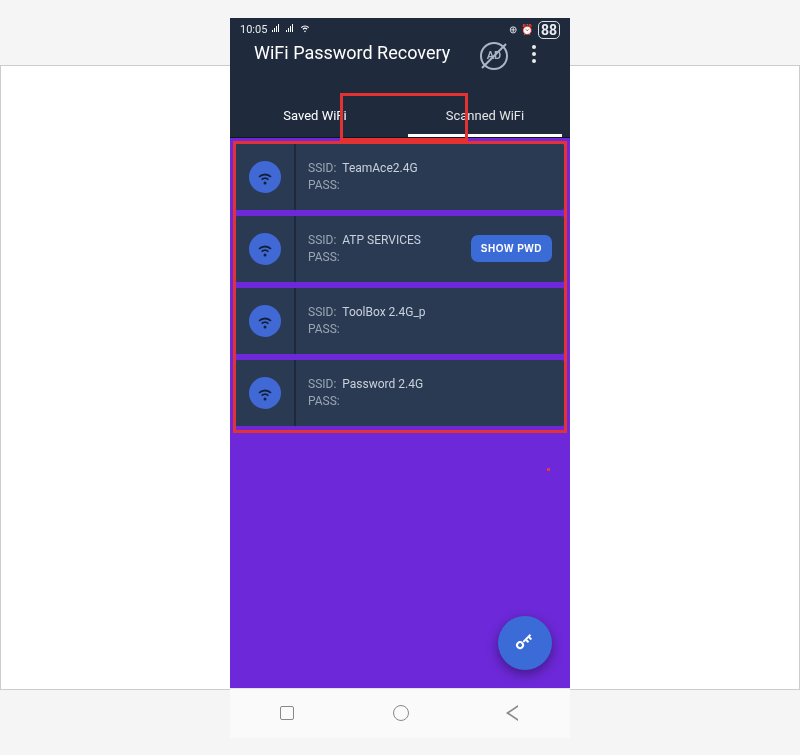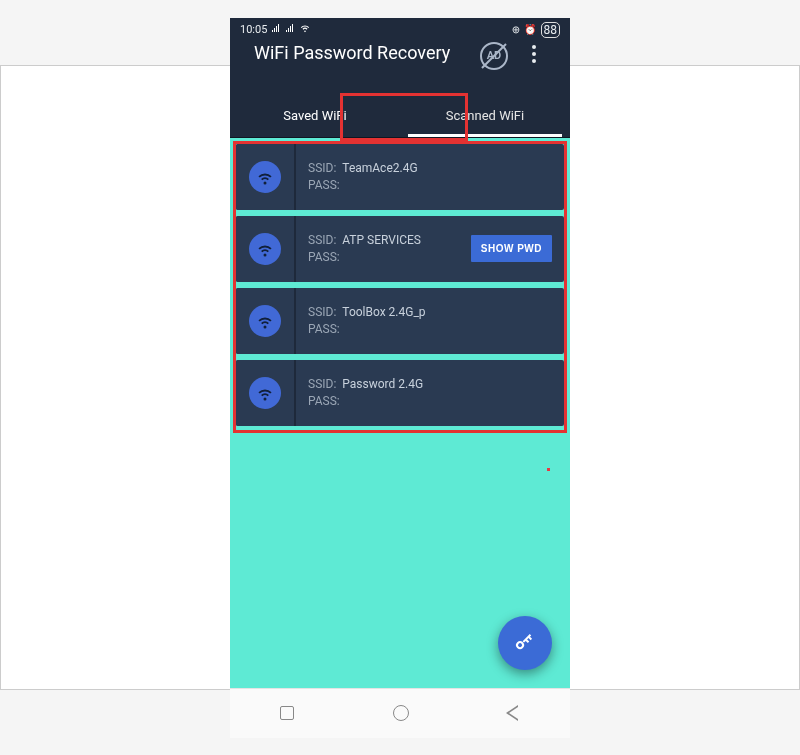--- a/index.html
+++ b/index.html
@@ -2,41 +2,41 @@
 <html><head>
   <meta charset="utf-8">
   <style>
     * { margin:0; padding:0; box-sizing:border-box; }
     body { background:#f5f5f5; width:800px; height:755px; display:flex; align-items:center; justify-content:center; font-family:-apple-system, Roboto, Arial, sans-serif; }
     .frame { width:800px; height:625px; background:#fff; border:1px solid #ccc; padding:12px 30px; display:flex; align-items:center; justify-content:center; }
     .phone { width:340px; height:720px; background:#1e293b; display:flex; flex-direction:column; position:relative; border-radius:0; overflow:hidden; }
     .statusbar { height:24px; background:#1f2a3c; display:flex; align-items:center; justify-content:space-between; padding:0 10px; color:#e8ecef; font-size:11px; }
     .status-left { display:flex; align-items:center; gap:4px; }
     .status-right { display:flex; align-items:center; gap:4px; }
-    .battery-box { border:1px solid #ddd; border-radius:5px; padding:0 2px; font-size:12px; }
+    .battery-box { border:1px solid #ddd; border-radius:5px; padding:0 2px; font-size:14px;font-weight:bold; }
     .appbar { height:52px; background:#1f2a3c; display:flex; align-items:flex-start; padding:0 24px; gap:8px; }
     .appbar .title { color:#fff; font-size:18px; font-weight:400; flex:1; }
     .ad-icon { width:28px; height:28px; border:2px solid #aab6c8; border-radius:50%; display:flex; align-items:center; justify-content:center; color:#aab6c8; font-size:11px; font-weight:600; position:relative; margin-right:6px; }
     .ad-icon::after { content:""; position:absolute; width:34px; height:2px; background:#aab6c8; transform:rotate(-45deg); }
     .more-icon { width:24px; height:24px; display:flex; flex-direction:column; align-items:center; justify-content:center; gap:3px; }
     .more-icon span { width:4px; height:4px; background:#e8ecef; border-radius:50%; }
     .tabs { height:44px; background:#1f2a3c; display:flex; align-items:stretch; border-bottom:1px solid #0f1622; }
     .tab { flex:1; display:flex; align-items:center; justify-content:center; color:#ffffff; font-size:13px; position:relative; }
     .tab.active { color:#e5e5e5; }
     .tab.active::after { content:""; position:absolute; bottom:0; left:8px; right:8px; height:3px; background:#fff; }
-    .content { flex:1; background:#5eead4; padding:6px; overflow:auto; position:relative; }
+    .content { flex:1; background:#6d28d9; padding:6px; overflow:auto; position:relative; }
     .list-item { display:flex; align-items:stretch; background:#2a3a52; margin-bottom:6px; height:66px; border-radius:2px; overflow:hidden; }
     .item-icon { width:60px; background:#2a3a52; display:flex; align-items:center; justify-content:center; border-right:2px solid #1e293b; }
     .wifi-circle { width:32px; height:32px; border-radius:50%; background:#4169d6; display:flex; align-items:center; justify-content:center; }
     .wifi-circle svg { width:18px; height:18px; }
     .item-body { flex:1; display:flex; align-items:center; padding:0 12px; gap:6px; }
     .item-text { flex:1; display:flex; flex-direction:column; gap:3px; }
     .line { display:flex; gap:6px; color:#c8d1dc; font-size:12px; }
     .line .k { color:#9aa6b5; }
-    .showpwd { background:#3b6bd6; color:#fff; font-size:10px; font-weight:600; letter-spacing:.5px; border:none; padding:8px 10px; border-radius:1px; }
+    .showpwd { background:#3b6bd6; color:#fff; font-size:10px; font-weight:600; letter-spacing:.5px; border:none; padding:8px 10px; border-radius:7px; }
     .fab { position:absolute; right:18px; bottom:18px; width:54px; height:54px; border-radius:50%; background:#3b6bd6; display:flex; align-items:center; justify-content:center; box-shadow:0 4px 12px rgba(0,0,0,.4); }
     .fab svg { width:24px; height:24px; }
     .red-dot { position:absolute; width:3px; height:3px; background:#e63946; right:20px; top:330px; }
     .navbar { height:50px; background:#fafafa; display:flex; align-items:center; justify-content:space-around; border-top:1px solid #e4e4e4; }
     .nav-square { width:14px; height:14px; border:1.5px solid #888; border-radius:2px; }
     .nav-circle { width:16px; height:16px; border:1.5px solid #888; border-radius:50%; }
     .nav-tri { width:0; height:0; border-top:8px solid transparent; border-bottom:8px solid transparent; border-right:12px solid transparent; border-left:0; position:relative; }
     .nav-tri::before { content:""; position:absolute; top:-8px; left:-2px; width:0; height:0; border-top:8px solid transparent; border-bottom:8px solid transparent; border-right:12px solid #888; }
     .nav-tri::after { content:""; position:absolute; top:-6px; left:1px; width:0; height:0; border-top:6px solid transparent; border-bottom:6px solid transparent; border-right:9px solid #fafafa; }
     

